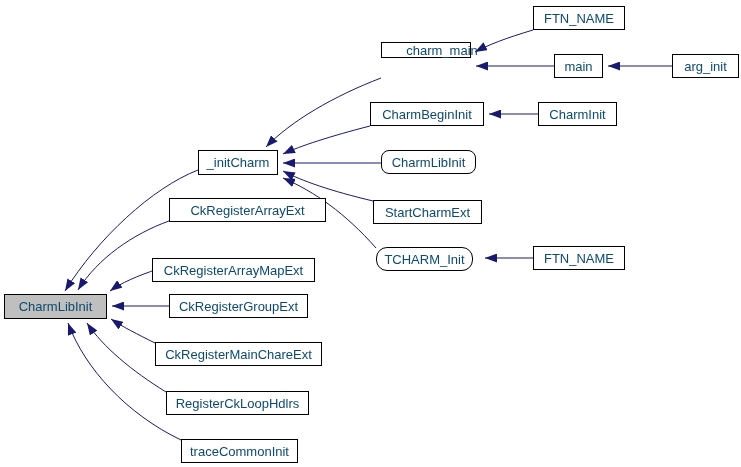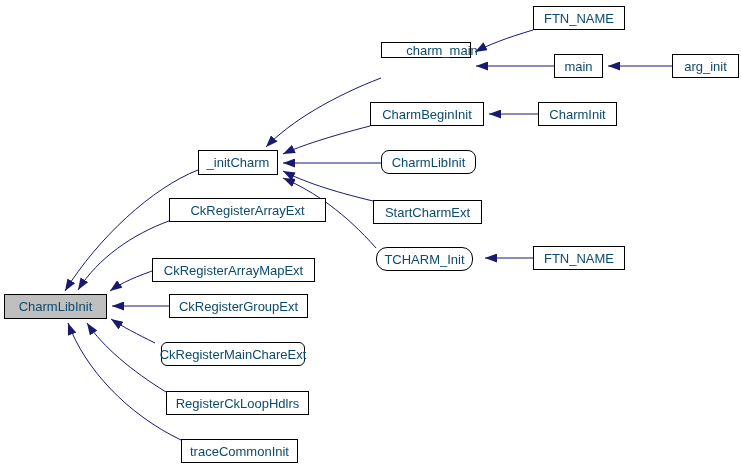--- a/index.html
+++ b/index.html
@@ -61,21 +61,21 @@
   <div class="node highlight" style="left:4px; top:294px; width:103px; height:25px;">CharmLibInit</div>
 
   <div class="node" style="left:198px; top:150px; width:80px; height:25px;">_initCharm</div>
 
   <div class="node" style="left:169px; top:198px; width:157px; height:24px;">CkRegisterArrayExt</div>
 
   <div class="node" style="left:152px; top:246px; width:163px; height:24px;margin-top:12px;">CkRegisterArrayMapExt</div>
 
   <div class="node" style="left:169px; top:294px; width:139px; height:24px;">CkRegisterGroupExt</div>
 
-  <div class="node" style="left:161px; top:342px; width:144px; height:24px;border-radius:6px;">CkRegisterMainChareExt</div>
+  <div class="node" style="left:155px; top:342px; width:167px; height:24px;">CkRegisterMainChareExt</div>
 
   <div class="node" style="left:166px; top:391px; width:143px; height:24px;">RegisterCkLoopHdlrs</div>
 
   <div class="node" style="left:181px; top:439px; width:117px; height:24px;">traceCommonInit</div>
 
   <div class="node" style="left:381px; top:42px; width:90px; height:16px;padding-left:32px;">charm_main</div>
 
   <div class="node" style="left:533px; top:6px; width:92px; height:24px;">FTN_NAME</div>
 
   <div class="node" style="left:554px; top:54px; width:49px; height:24px;">main</div>

